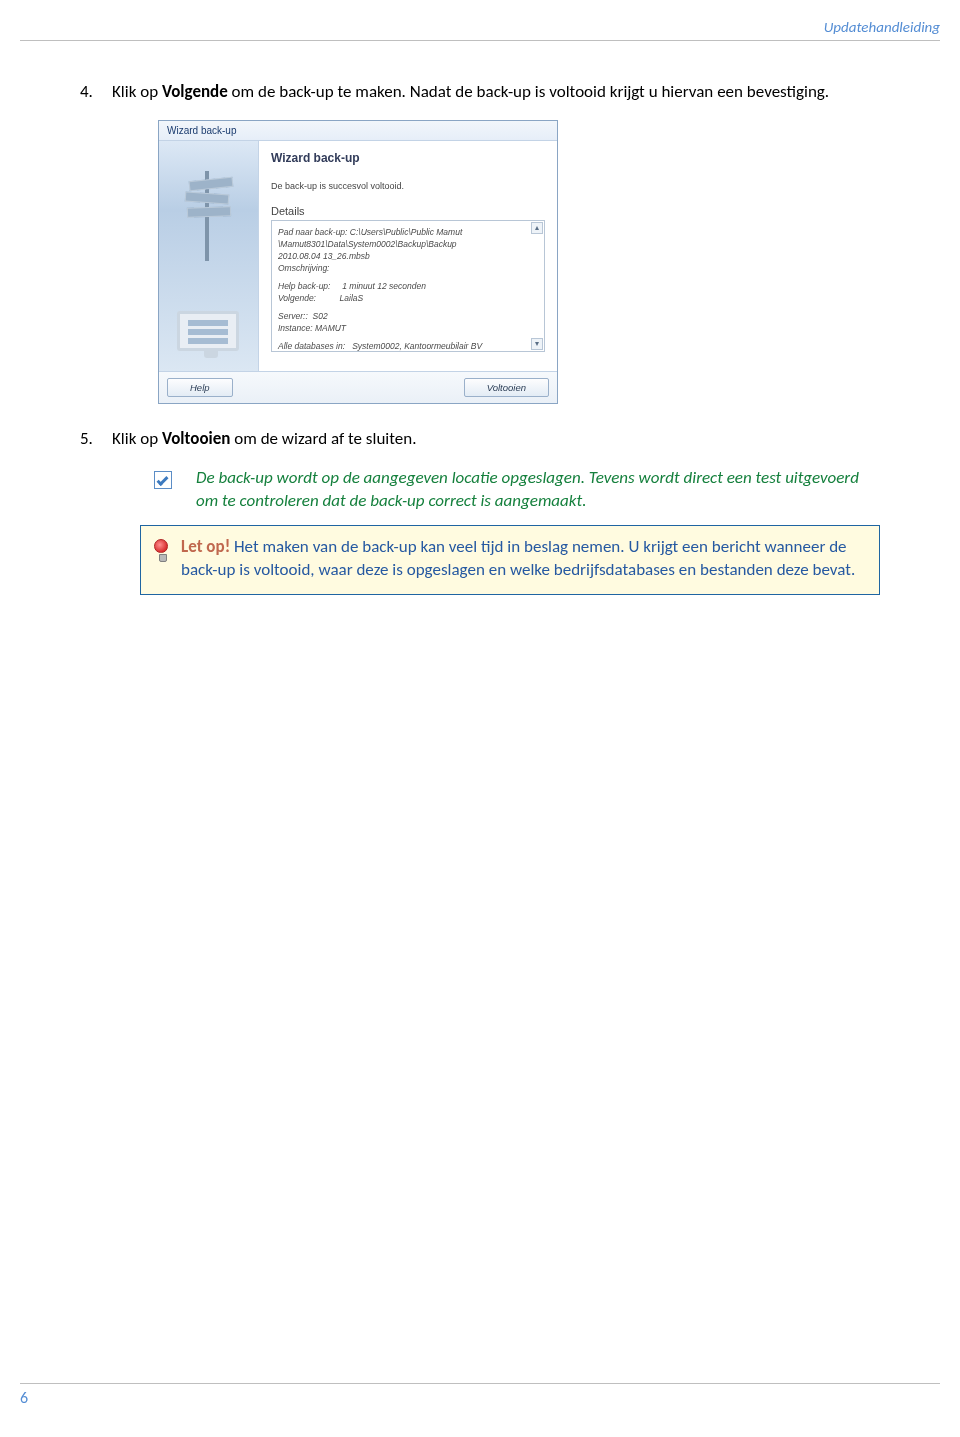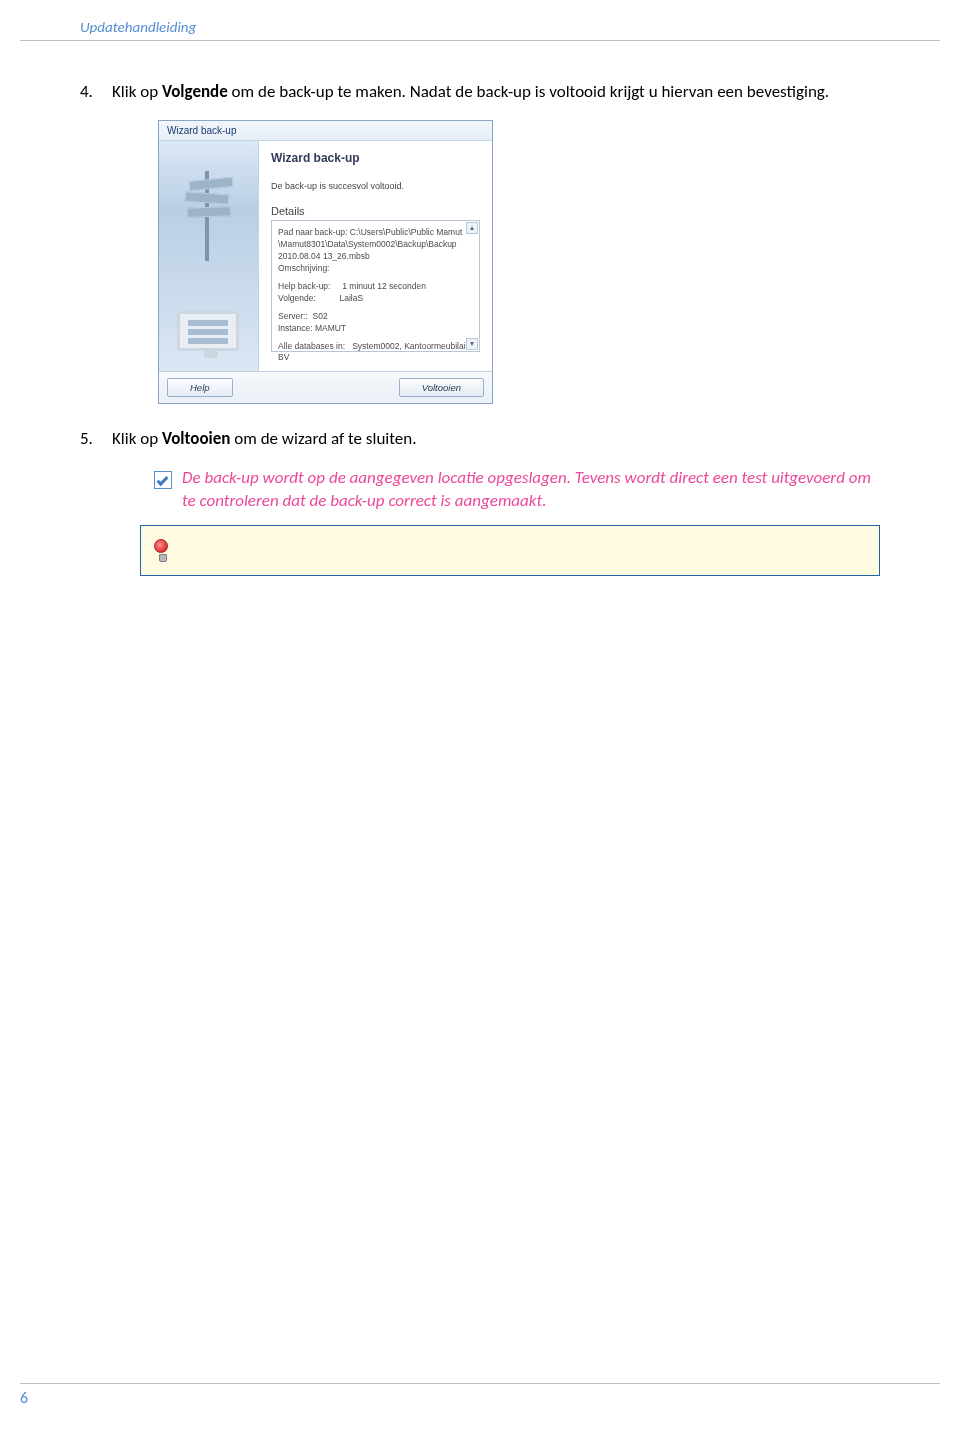--- a/index.html
+++ b/index.html
@@ -18,36 +18,37 @@
   .header-bar {
     color: #548DD4;
     font-size: 15px;
     font-style: italic;
     padding: 18px 0 4px 0;
     border-bottom: 1px solid #bfbfbf;
     margin-bottom: 40px;
     margin-left: -60px;
     margin-right: -60px;
     padding-left: 60px;
+    text-align: right;
   }
   .instruction {
     font-size: 17px;
     margin: 0 0 18px 0;
     display: flex;
   }
   .instruction .num {
     width: 32px;
     flex-shrink: 0;
   }
   .instruction .body { flex: 1; }
   .bold { font-weight: bold; }
 
   
   .wizard-window {
-    width: 335px;
+    width: 400px;
     margin: 0 0 24px 78px;
     border: 1px solid #8aa5c4;
     font-size: 10px;
     font-family: 'Segoe UI', Tahoma, sans-serif;
     color: #000;
   }
   .wizard-title {
     background: linear-gradient(#f2f6fb, #e6eef8);
     color: #1a3b6e;
     font-size: 10px;
@@ -123,21 +124,21 @@
   .details-box {
     border: 1px solid #b8c6d6;
     background: #fff;
     padding: 6px 6px 6px 6px;
     position: relative;
     height: 132px;
     font-size: 8.5px;
     line-height: 1.3;
     color: #4b4b4b;
   }
-  .details-box .row { margin-bottom: 1px; }
+  .details-box .row { margin-bottom: 1px; font-style: italic; }
   .details-box .gap { height: 6px; }
   .details-box .scrollbtn {
     position: absolute; right: 1px; width: 12px; height: 12px;
     background: #eef3f8; border: 1px solid #b8c6d6;
     display: flex; align-items: center; justify-content: center;
     font-size: 8px; color: #5a6f86;
   }
   .details-box .scrollbtn.up { top: 1px; }
   .details-box .scrollbtn.down { bottom: 1px; }
   .wizard-footer {
@@ -154,26 +155,26 @@
     border-radius: 2px;
     padding: 3px 22px;
     font-size: 9.5px;
     color: #2b3d55;
   }
 
   
   .tip {
     display: flex;
     align-items: flex-start;
-    gap: 10px;
+    gap: 24px;
     margin: 0 0 12px 74px;
     font-size: 17px;
     line-height: 1.35;
     font-style: italic;
-    color: #ec4899;
+    color: #15803d;
   }
   .tip .icon {
     flex-shrink: 0;
     width: 18px; height: 18px;
     margin-top: 4px;
     position: relative;
   }
   .tip .icon-check:before {
     content:''; position:absolute; inset:0;
     background:#fff; border:1px solid #5b8dc6;
@@ -296,16 +297,19 @@
 
   <div class="tip">
     <div class="icon icon-check"></div>
     <div class="txt">De back-up wordt op de aangegeven locatie opgeslagen. Tevens wordt direct een test uitgevoerd om te controleren dat de back-up correct is aangemaakt.</div>
   </div>
 
   <div class="warn-box">
     <div class="icon">
         <div class="bulb"></div>
       </div>
+    <div class="txt">
+      <span class="lead">Let op!</span><span> Het maken van de back-up kan veel tijd in beslag nemen. U krijgt een bericht wanneer de back-up is voltooid, waar deze is opgeslagen en welke bedrijfsdatabases en bestanden deze bevat.</span>
+    </div>
   </div>
 
   <div class="page-number">6</div>
 </div>
 
 </body></html>

